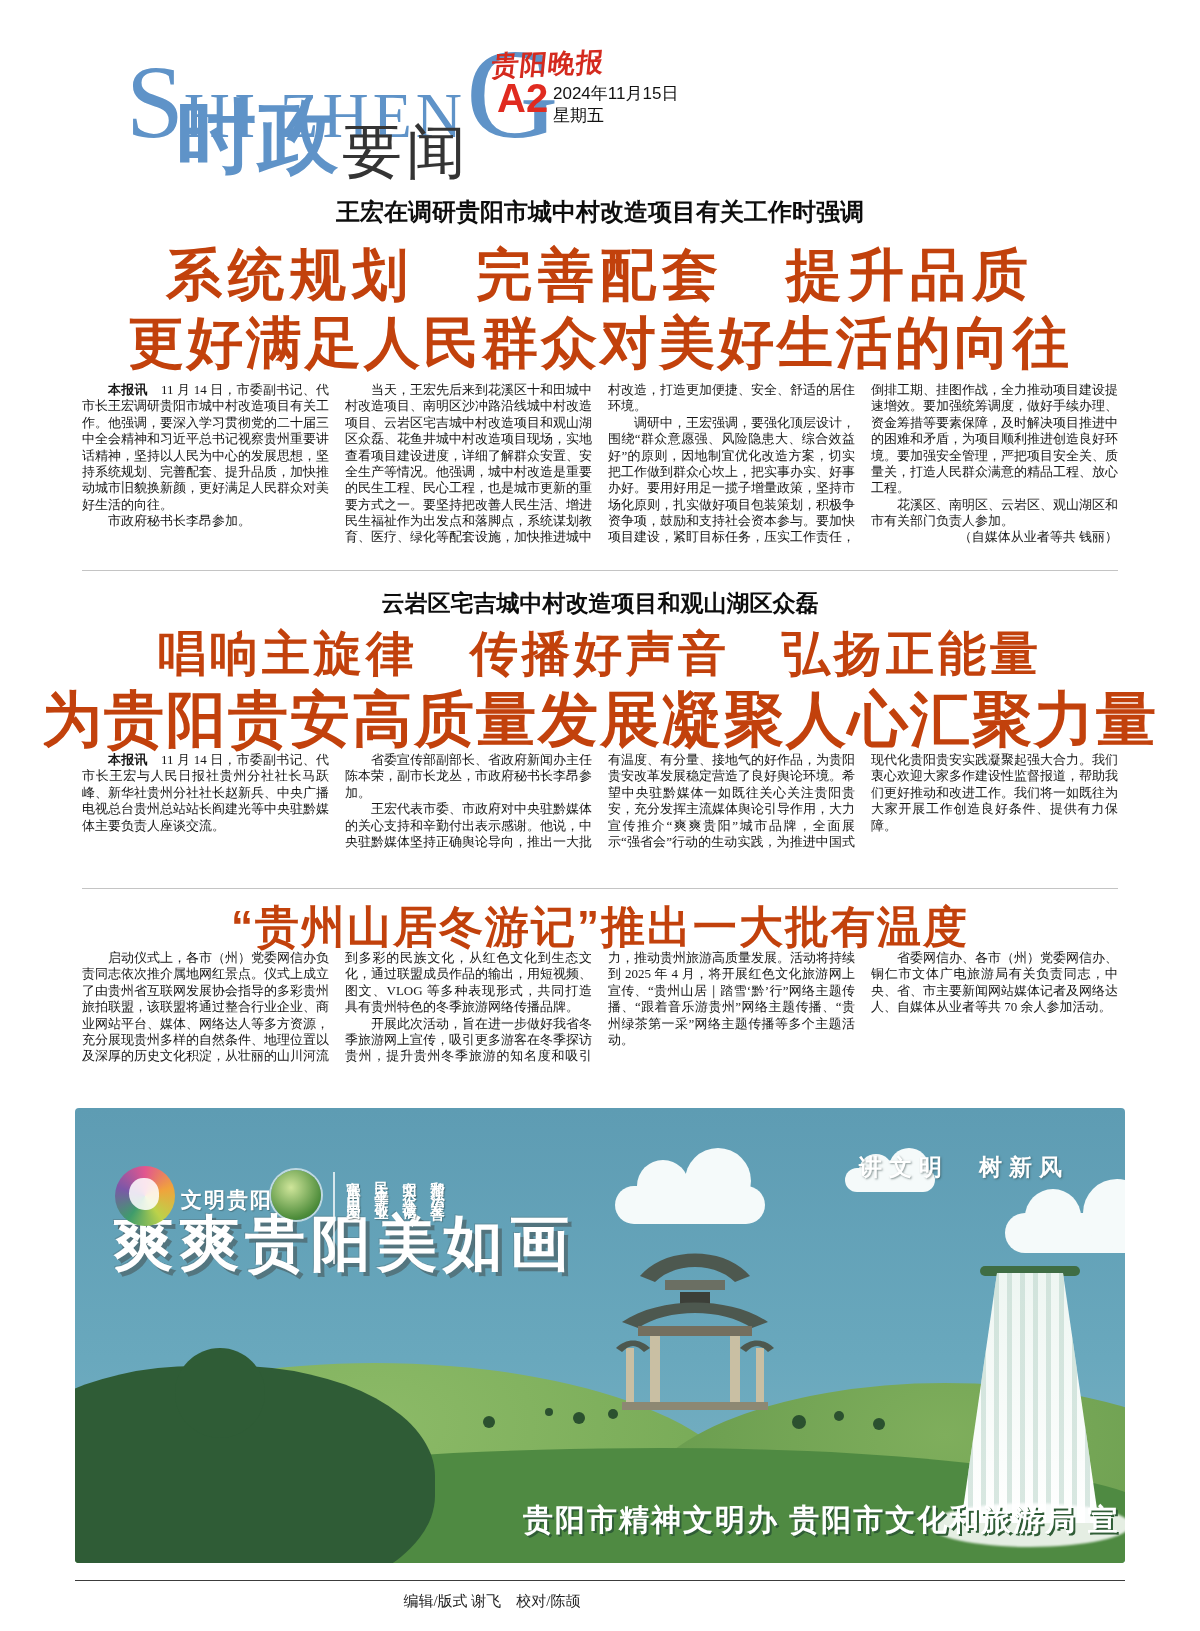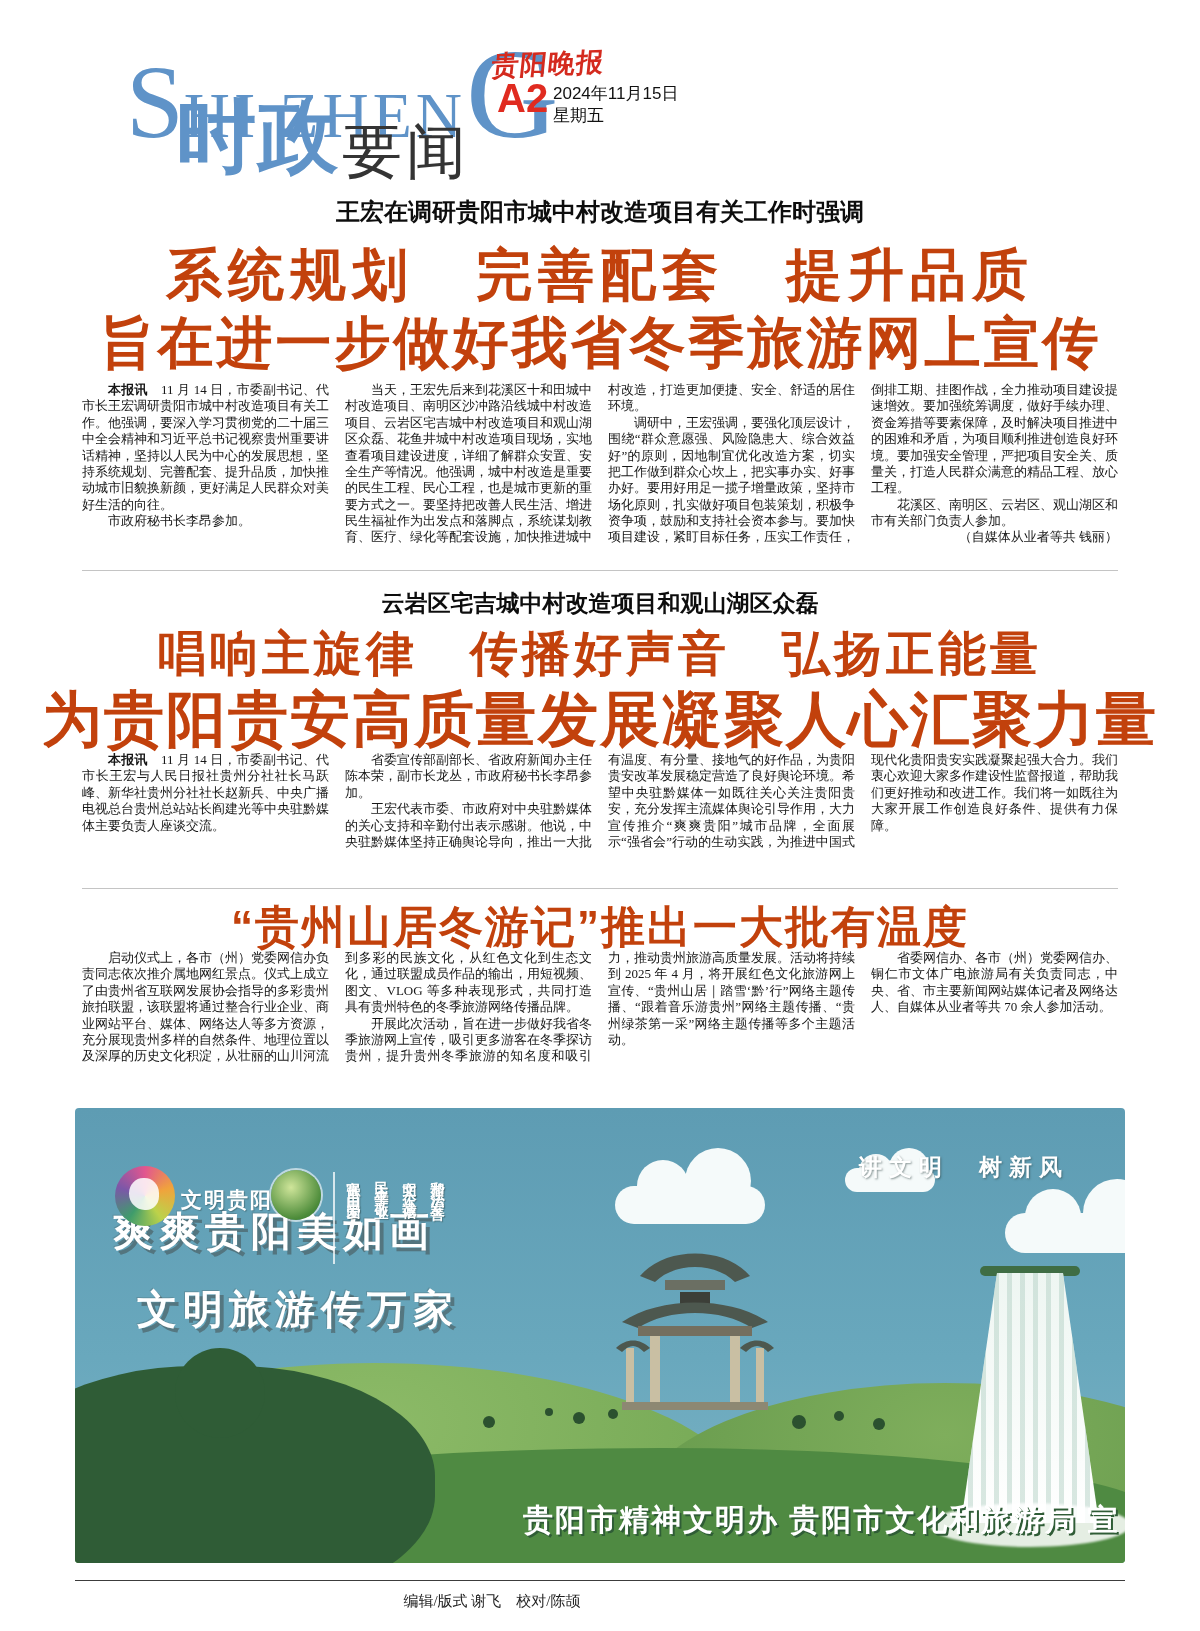--- a/index.html
+++ b/index.html
@@ -52,21 +52,21 @@
     box-shadow:30px 6px 0 2px #2b512f,64px 2px 0 1px #2b512f,250px 10px 0 3px #2b512f,290px 4px 0 1px #2b512f,330px 12px 0 2px #2b512f,-60px 10px 0 2px #2b512f;}
   .waterfall{position:absolute;left:880px;top:165px;width:150px;height:250px;
     background:linear-gradient(180deg,#eef6f2,#ffffff);
     clip-path:polygon(28% 0,72% 0,96% 100%,4% 100%);}
   .waterfall::before{content:"";position:absolute;inset:0;
     background:repeating-linear-gradient(90deg,rgba(185,212,201,.55) 0 5px,rgba(255,255,255,0) 5px 13px);}
   .waterfall-lip{position:absolute;left:905px;top:158px;width:100px;height:10px;background:#3f6d44;border-radius:5px;}
   .mist{position:absolute;left:855px;top:395px;width:200px;height:44px;background:rgba(255,255,255,.85);border-radius:50%;filter:blur(1px);}
   .arch{position:absolute;left:535px;top:118px;width:170px;height:185px;}
   .slogan{position:absolute;left:38px;font-family:"Liberation Sans",sans-serif;font-weight:900;color:#ffffff;
-    font-size:40px;letter-spacing:6px;white-space:nowrap;
+    font-size:60px;letter-spacing:6px;white-space:nowrap;
     text-shadow:4px 4px 0 rgba(70,80,80,.55),-1px -1px 0 rgba(70,80,80,.25);}
   .slogan.l1{top:96px;}
   .slogan.l2{top:174px;left:62px;}
   .psa-topright{position:absolute;right:56px;top:44px;font-family:"Liberation Sans",sans-serif;font-weight:bold;color:#ffffff;
     font-size:23px;letter-spacing:7px;text-shadow:1px 1px 2px rgba(40,60,60,.5);}
   .psa-credit{position:absolute;left:448px;top:392px;font-family:"Liberation Sans",sans-serif;font-weight:900;color:#ffffff;
     font-size:30px;letter-spacing:2px;white-space:nowrap;text-shadow:2px 2px 0 #2f5c36;}
   .logo-swirl{position:absolute;left:40px;top:58px;width:60px;height:60px;border-radius:50%;
     background:conic-gradient(#e2568f,#f0a33c,#bcd24a,#3f9c6b,#7b57a8,#e2568f);}
   .logo-swirl::after{content:"";position:absolute;left:14px;top:12px;width:30px;height:32px;border-radius:50% 50% 45% 55%;background:rgba(255,255,255,.85);}
@@ -90,21 +90,21 @@
   <div class="cn-title">时政</div>
   <div class="cn-sub">要闻</div>
   <div class="paper-logo">贵阳晚报</div>
   <div class="page-no">A2</div>
   <div class="issue-date">2024年11月15日</div>
   <div class="weekday">星期五</div>
 </div>
 
 <div class="kicker" style="top:196px;font-size:24px;">王宏在调研贵阳市城中村改造项目有关工作时强调</div>
 <div class="headline" style="top:238px;font-size:56px;letter-spacing:6px;">系统规划　完善配套　提升品质</div>
-<div class="headline" style="top:306px;font-size:56px;letter-spacing:3px;">旨在进一步做好我省冬季旅游网上宣传</div>
+<div class="headline" style="top:306px;font-size:56px;letter-spacing:3px;">更好满足人民群众对美好生活的向往</div>
 <div class="body-cols" style="top:382px;height:172px;">
   <p><span class="dateline">本报讯　</span><span>11 月 14 日，市委副书记、代市长王宏调研贵阳市城中村改造项目有关工作。他强调，要深入学习贯彻党的二十届三中全会精神和习近平总书记视察贵州重要讲话精神，坚持以人民为中心的发展思想，坚持系统规划、完善配套、提升品质，加快推动城市旧貌换新颜，更好满足人民群众对美好生活的向往。</span></p>
   <p>市政府秘书长李昂参加。</p>
   <p>当天，王宏先后来到花溪区十和田城中村改造项目、南明区沙冲路沿线城中村改造项目、云岩区宅吉城中村改造项目和观山湖区众磊、花鱼井城中村改造项目现场，实地查看项目建设进度，详细了解群众安置、安全生产等情况。他强调，城中村改造是重要的民生工程、民心工程，也是城市更新的重要方式之一。要坚持把改善人民生活、增进民生福祉作为出发点和落脚点，系统谋划教育、医疗、绿化等配套设施，加快推进城中村改造，打造更加便捷、安全、舒适的居住环境。</p>
   <p>调研中，王宏强调，要强化顶层设计，围绕“群众意愿强、风险隐患大、综合效益好”的原则，因地制宜优化改造方案，切实把工作做到群众心坎上，把实事办实、好事办好。要用好用足一揽子增量政策，坚持市场化原则，扎实做好项目包装策划，积极争资争项，鼓励和支持社会资本参与。要加快项目建设，紧盯目标任务，压实工作责任，倒排工期、挂图作战，全力推动项目建设提速增效。要加强统筹调度，做好手续办理、资金筹措等要素保障，及时解决项目推进中的困难和矛盾，为项目顺利推进创造良好环境。要加强安全管理，严把项目安全关、质量关，打造人民群众满意的精品工程、放心工程。</p>
   <p>花溪区、南明区、云岩区、观山湖区和市有关部门负责人参加。</p>
   <p class="byline">（自媒体从业者等共 钱丽）</p>
 </div>
 
 <div class="rule" style="top:570px;"></div>
@@ -153,21 +153,20 @@
     <rect x="40" y="110" width="10" height="68" fill="#c9bfa3"></rect>
     <rect x="120" y="110" width="10" height="68" fill="#c9bfa3"></rect>
     <rect x="16" y="122" width="8" height="56" fill="#c9bfa3"></rect>
     <rect x="146" y="122" width="8" height="56" fill="#c9bfa3"></rect>
     <path d="M6 122 C16 112 30 112 40 122 L34 126 C26 118 20 118 12 126 Z" fill="#4d584f"></path>
     <path d="M130 122 C140 112 154 112 164 122 L158 126 C150 118 144 118 136 126 Z" fill="#4d584f"></path>
     <rect x="12" y="176" width="146" height="8" fill="#8d8873"></rect>
   </svg>
 
   <div class="slogan l1">爽爽贵阳美如画</div>
-  <div class="slogan l2">文明旅游传万家</div>
   <div class="psa-topright">讲文明　树新风</div>
 
   <div class="logo-swirl"></div>
   <div class="logo-text">文明贵阳</div>
   <div class="logo-eco"></div>
   <div class="values-divider"></div>
 
   <div class="values">
     <div class="vcol">
       <span class="vword">富强</span>

